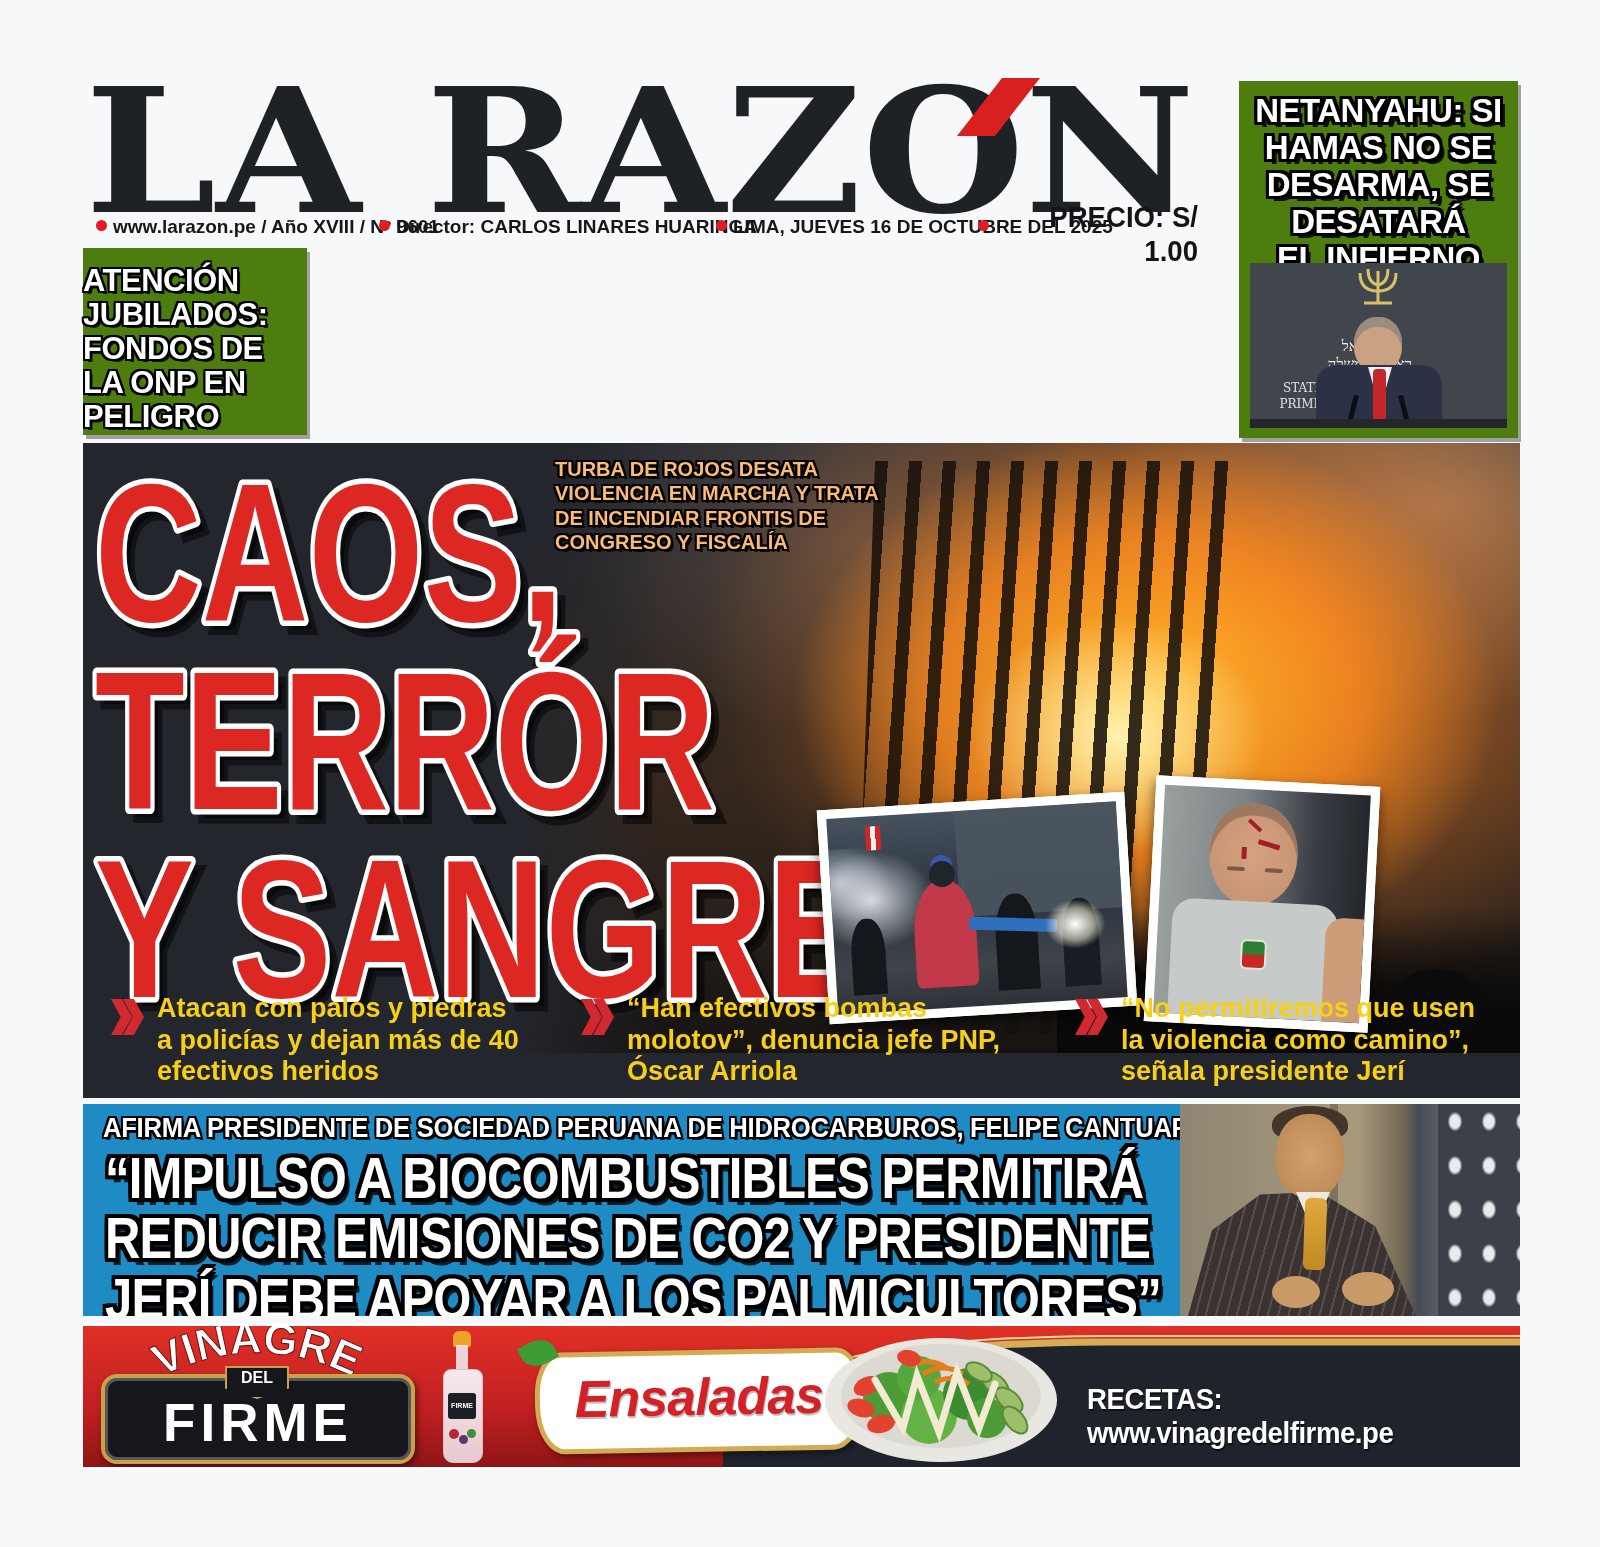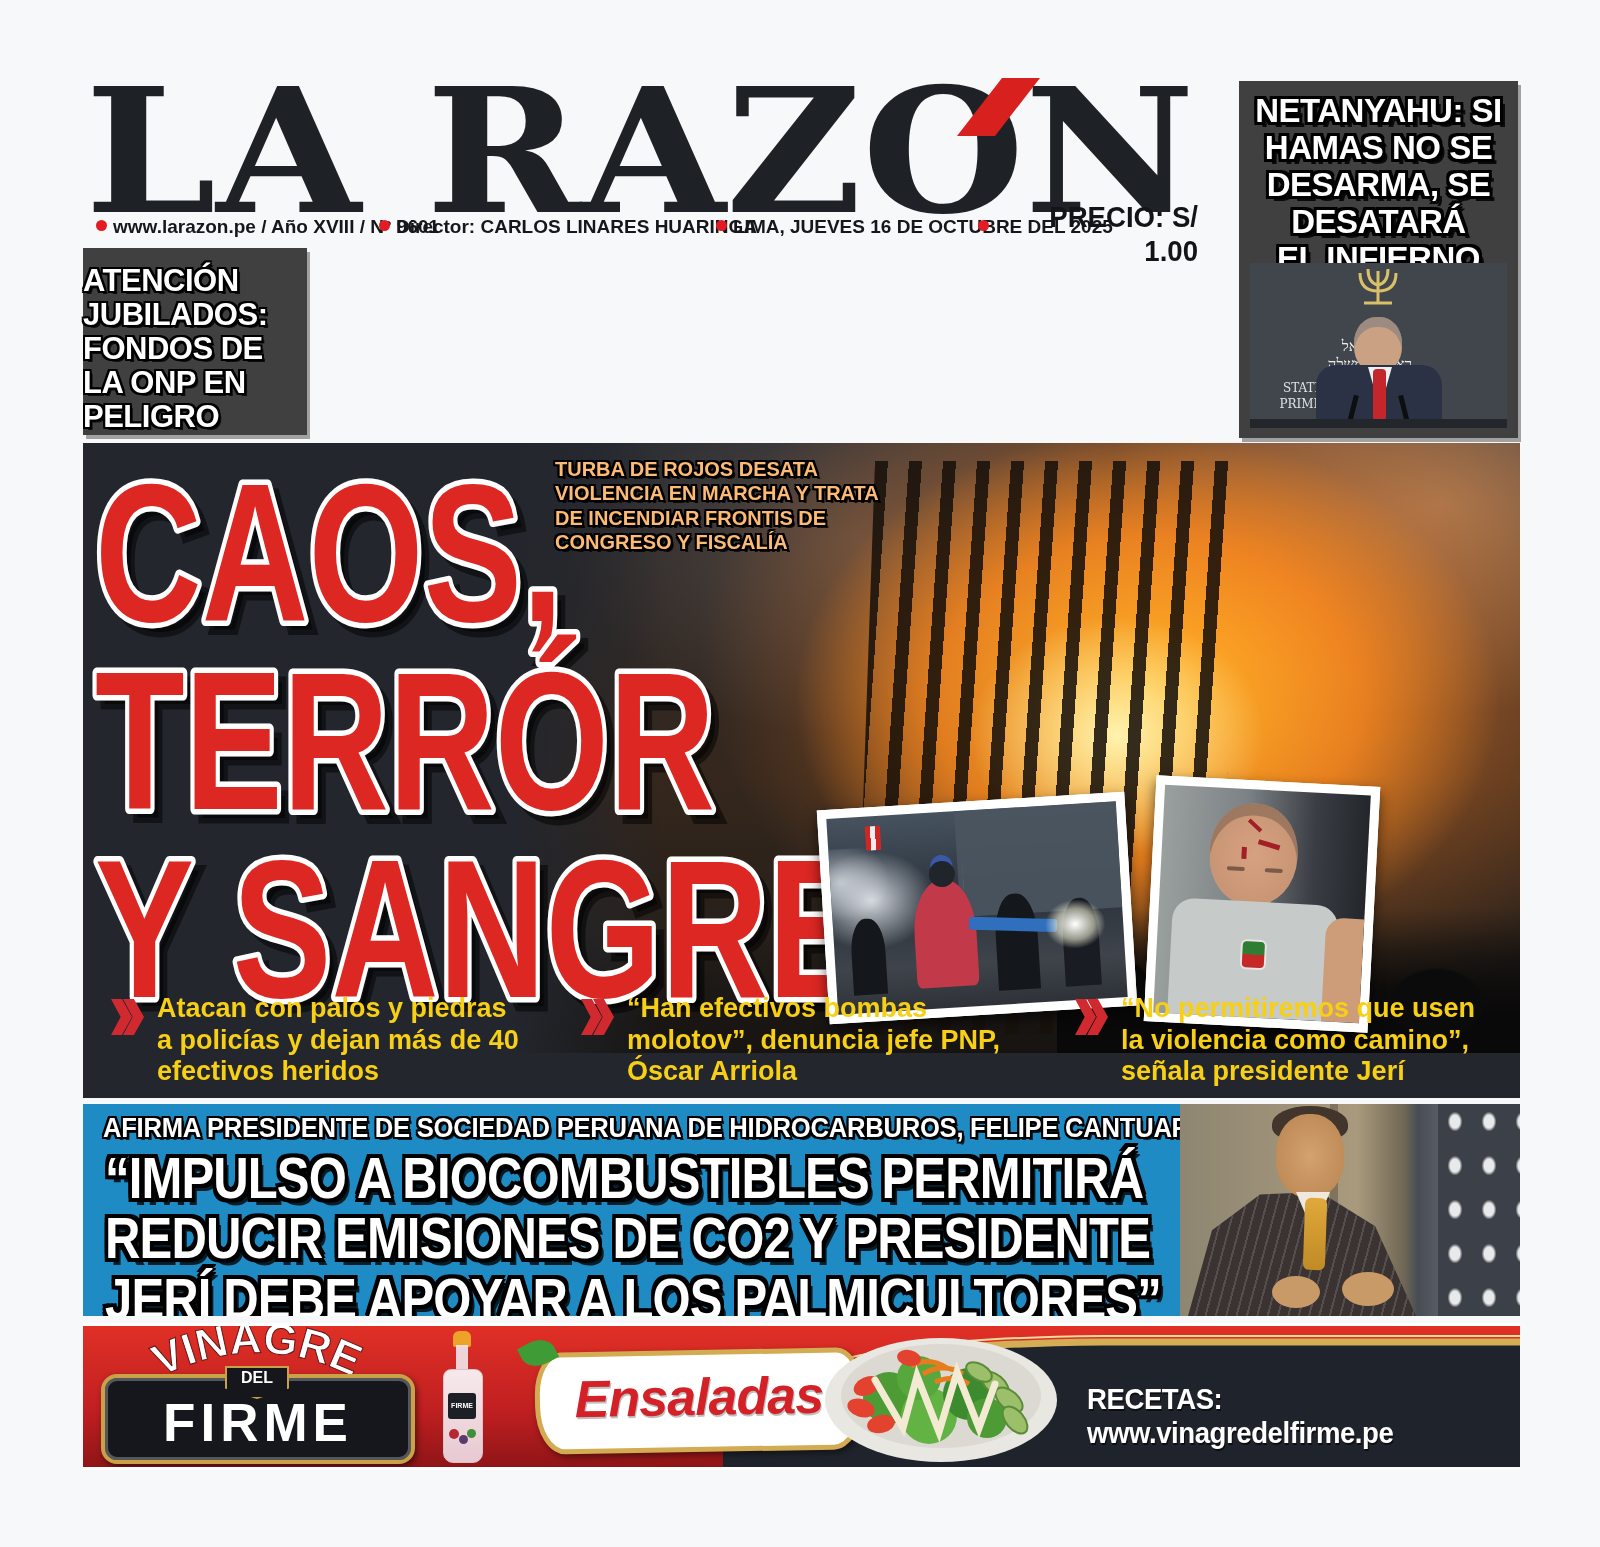--- a/index.html
+++ b/index.html
@@ -10,21 +10,21 @@
   .bold{font-weight:700;}
   .w{color:#fff;}
   
   .ob2{text-shadow:-2px -2px 0 #000,0 -2px 0 #000,2px -2px 0 #000,-2px 0 0 #000,2px 0 0 #000,
        -2px 2px 0 #000,0 2px 0 #000,2px 2px 0 #000,3px 3px 0 rgba(0,0,0,.8);}
   .ob3{text-shadow:-3px -3px 0 #000,0 -3px 0 #000,3px -3px 0 #000,-3px 0 0 #000,3px 0 0 #000,
        -3px 3px 0 #000,0 3px 0 #000,3px 3px 0 #000,5px 5px 0 rgba(0,0,0,.85);}
   .ob4{text-shadow:-4px -4px 0 #000,0 -4px 0 #000,4px -4px 0 #000,-4px 0 0 #000,4px 0 0 #000,
        -4px 4px 0 #000,0 4px 0 #000,4px 4px 0 #000,-3px 3px 0 #000,3px -3px 0 #000,6px 7px 0 rgba(0,0,0,.8);}
   .shdw{box-shadow:3px 4px 0 rgba(0,0,0,.35);}
-  .greenbox{background:#404040;}
+  .greenbox{background:#4d7c0f;}
   .sc88{transform:scaleX(.88);transform-origin:0 50%;}
   .dot{width:11px;height:11px;border-radius:50%;background:#e11c24;display:inline-block;}
   .chev{width:21px;height:36px;background:#d02a30;display:inline-block;
         clip-path:polygon(0 0,52% 0,100% 50%,52% 100%,0 100%,46% 50%);}
   .bullet-text{font-weight:700;font-size:27px;line-height:1.17;color:#f7cf15;}
   .inset{background:#fff;border:9px solid #fff;box-shadow:0 6px 14px rgba(0,0,0,.6);}
   .scene{position:relative;width:100%;height:100%;overflow:hidden;}
 </style>
 </head>
 <body>

